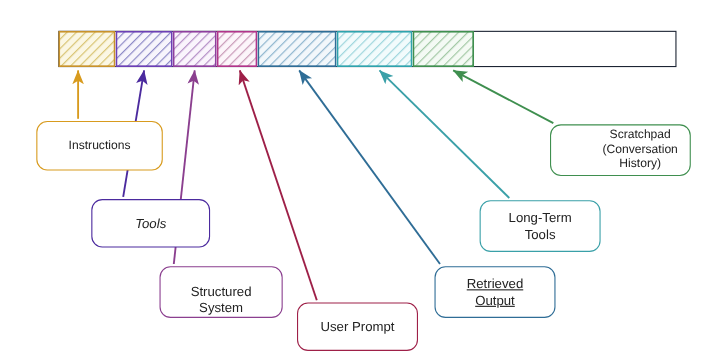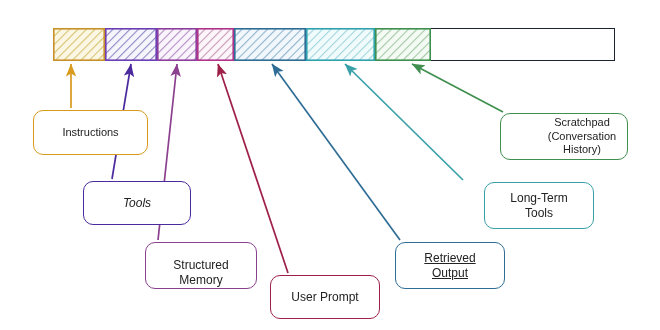--- a/index.html
+++ b/index.html
@@ -158,20 +158,20 @@
       <line x1="158" y1="240" x2="177" y2="64" stroke="#8b3f8f" stroke-width="1.7" marker-end="url(#ah-structured-output)"></line>
       <line x1="288" y1="273" x2="218" y2="64" stroke="#9e2048" stroke-width="1.7" marker-end="url(#ah-user-prompt)"></line>
       <line x1="400" y1="240" x2="272" y2="64" stroke="#2f6d96" stroke-width="1.7" marker-end="url(#ah-retrieved-context)"></line>
       <line x1="463" y1="180" x2="345" y2="64" stroke="#3aa0a8" stroke-width="1.7" marker-end="url(#ah-long-term-memory)"></line>
       <line x1="503" y1="112" x2="412" y2="64" stroke="#3f8f4f" stroke-width="1.7" marker-end="url(#ah-scratchpad)"></line>
     </svg>
 
   <div id="callouts-root">
       <div class="label-box" style="left: 33px; top: 110px; width: 115px; height: 45px; border: 1.7px solid rgb(216, 155, 30); font-size: 11px;"><div style="padding: 0px 4px;"><div>Instructions</div></div></div>
       <div class="label-box" style="left: 83px; top: 181px; width: 108px; height: 44px; border: 1.7px solid rgb(75, 42, 158); font-size: 12px; font-style: italic;"><div style="padding: 0px 4px;"><div>Tools</div></div></div>
-      <div class="label-box" style="left: 145px; top: 242px; width: 112px; height: 47px; border: 1.7px solid rgb(139, 63, 143); font-size: 12px; align-items: flex-end;"><div style="padding: 0px 4px;"><div>Structured</div><div>Memory</div></div></div>
+      <div class="label-box" style="left: 145px; top: 242px; width: 112px; height: 47px; border: 1.7px solid rgb(139, 63, 143); font-size: 12px; align-items: flex-end;"><div style="padding: 0px 4px;"><div>Structured</div><div>System</div></div></div>
       <div class="label-box" style="left: 270px; top: 275px; width: 110px; height: 44px; border: 1.7px solid rgb(158, 32, 72); font-size: 12px;"><div style="padding: 0px 4px;"><div>User Prompt</div></div></div>
       <div class="label-box" style="left: 395px; top: 242px; width: 110px; height: 47px; border: 1.7px solid rgb(47, 109, 150); font-size: 12px; text-decoration: underline;"><div style="padding: 0px 4px;"><div>Retrieved</div><div>Output</div></div></div>
-      <div class="label-box" style="left: 484px; top: 182px; width: 110px; height: 47px; border: 1.7px solid rgb(58, 160, 168); font-size: 12px;"><div style="padding: 0px 4px;"><div>Long-Term</div><div>Tools</div></div></div>
+      <div class="label-box" style="left: 436px; top: 182px; width: 110px; height: 47px; border: 1.7px solid rgb(58, 160, 168); font-size: 12px;"><div style="padding: 0px 4px;"><div>Long-Term</div><div>Tools</div></div></div>
       <div class="label-box" style="left: 500px; top: 113px; width: 128px; height: 47px; border: 1.7px solid rgb(63, 143, 79); font-size: 11px; padding-left: 36px;"><div style="padding: 0px 4px;"><div>Scratchpad</div><div>(Conversation History)</div></div></div>
     </div>
 
 </div>
 
 </body></html>

